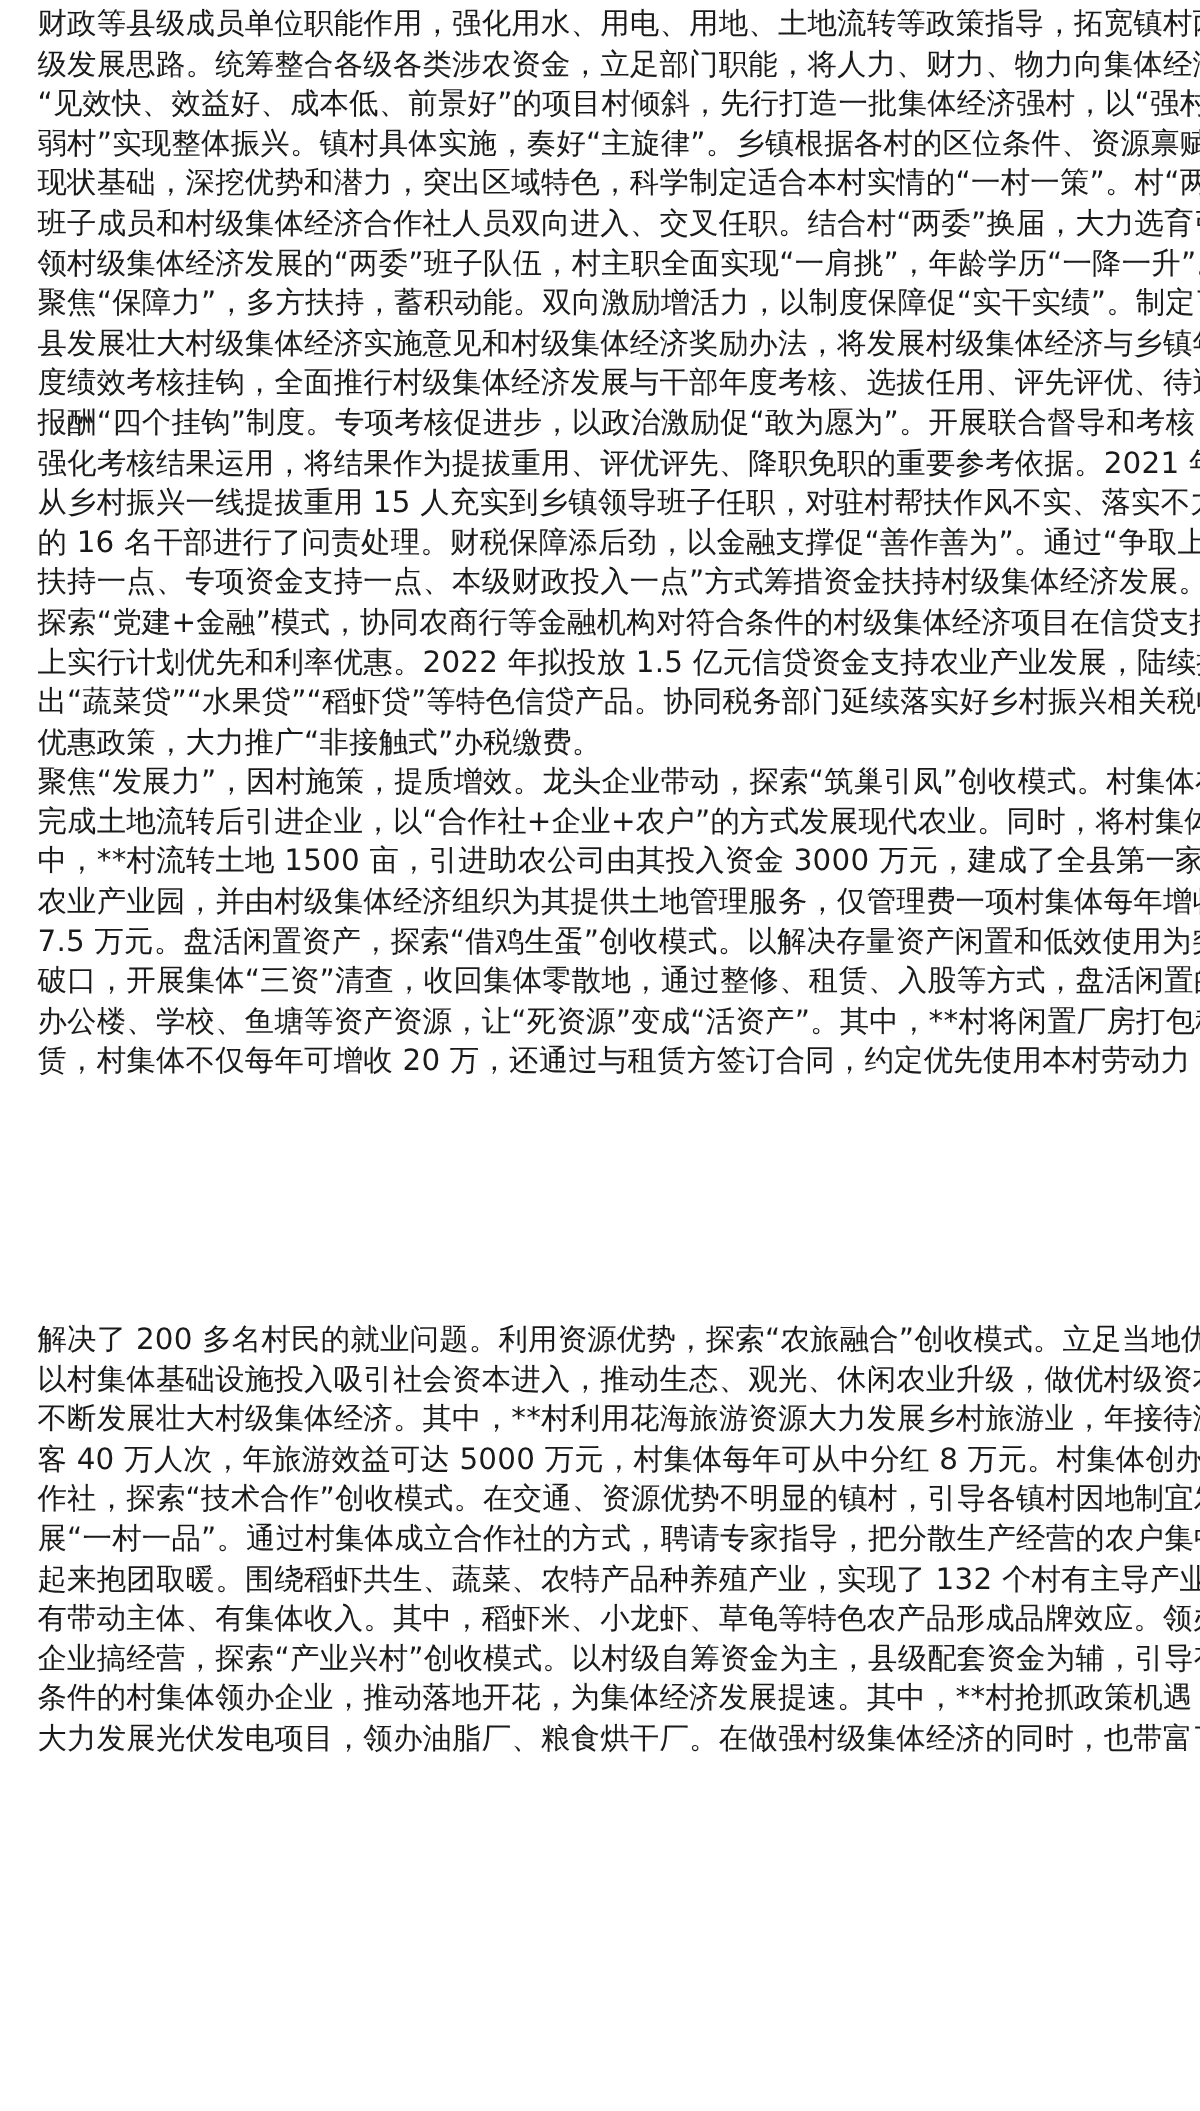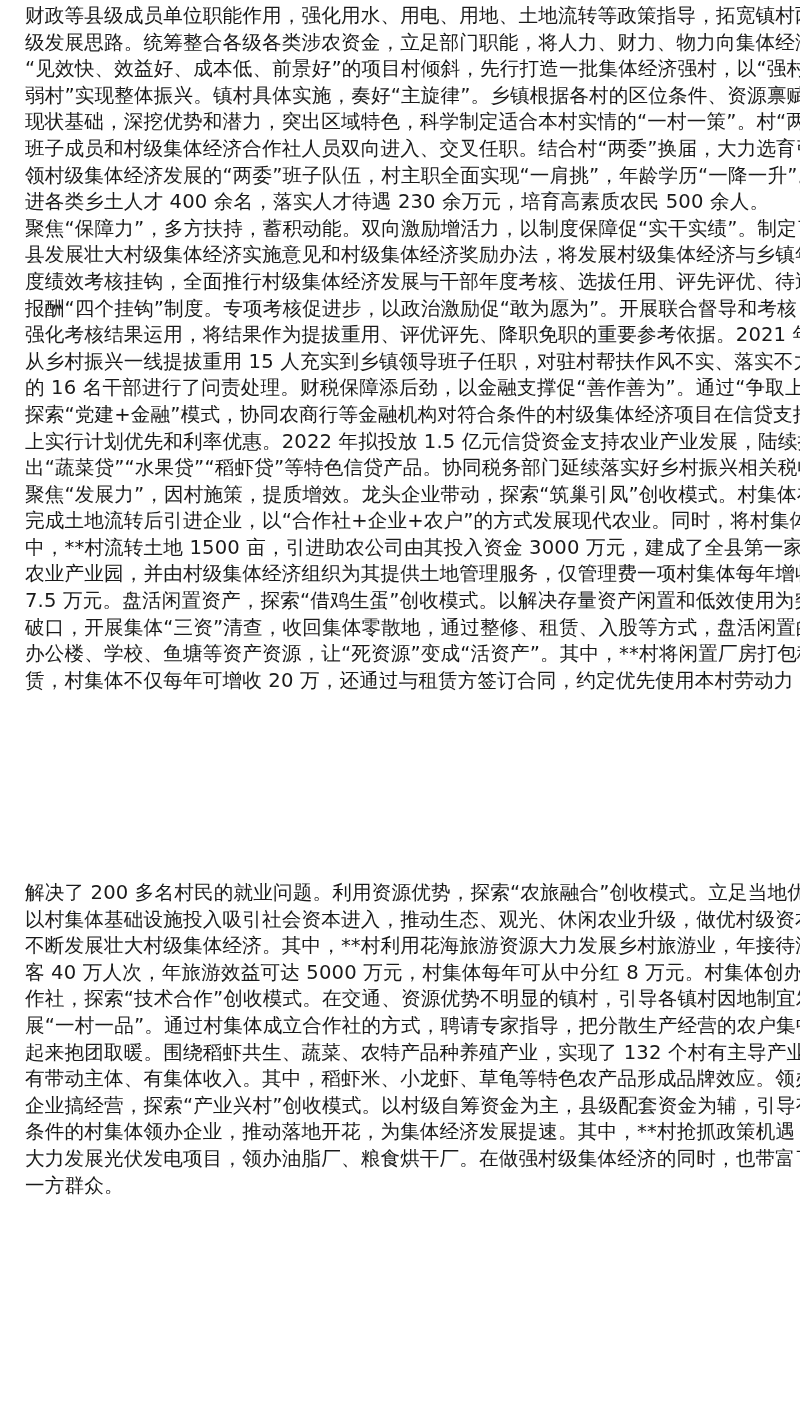--- a/index.html
+++ b/index.html
@@ -58,31 +58,32 @@
   <div class="watermark" style="left:300px; top:470px;"> </div>
 
   <div class="block block-1">
     <span class="line">财政等县级成员单位职能作用，强化用水、用电、用地、土地流转等政策指导，拓宽镇村两</span>
     <span class="line">级发展思路。统筹整合各级各类涉农资金，立足部门职能，将人力、财力、物力向集体经济</span>
     <span class="line">“见效快、效益好、成本低、前景好”的项目村倾斜，先行打造一批集体经济强村，以“强村带</span>
     <span class="line">弱村”实现整体振兴。镇村具体实施，奏好“主旋律”。乡镇根据各村的区位条件、资源禀赋和</span>
     <span class="line">现状基础，深挖优势和潜力，突出区域特色，科学制定适合本村实情的“一村一策”。村“两委”</span>
     <span class="line">班子成员和村级集体经济合作社人员双向进入、交叉任职。结合村“两委”换届，大力选育引</span>
     <span class="line">领村级集体经济发展的“两委”班子队伍，村主职全面实现“一肩挑”，年龄学历“一降一升”。引</span>
-    <span class="line">进各类乡土人才 400 余名，落实人才待遇 230 余万元，培育高素质农民 500 余人。</span>
     <span class="line">聚焦“保障力”，多方扶持，蓄积动能。双向激励增活力，以制度保障促“实干实绩”。制定了</span>
     <span class="line">县发展壮大村级集体经济实施意见和村级集体经济奖励办法，将发展村级集体经济与乡镇年</span>
     <span class="line">度绩效考核挂钩，全面推行村级集体经济发展与干部年度考核、选拔任用、评先评优、待遇</span>
     <span class="line">报酬“四个挂钩”制度。专项考核促进步，以政治激励促“敢为愿为”。开展联合督导和考核，</span>
     <span class="line">强化考核结果运用，将结果作为提拔重用、评优评先、降职免职的重要参考依据。2021 年，</span>
     <span class="line">从乡村振兴一线提拔重用 15 人充实到乡镇领导班子任职，对驻村帮扶作风不实、落实不力</span>
     <span class="line">的 16 名干部进行了问责处理。财税保障添后劲，以金融支撑促“善作善为”。通过“争取上级</span>
+    <span class="line">扶持一点、专项资金支持一点、本级财政投入一点”方式筹措资金扶持村级集体经济发展。</span>
     <span class="line">探索“党建+金融”模式，协同农商行等金融机构对符合条件的村级集体经济项目在信贷支持</span>
     <span class="line">上实行计划优先和利率优惠。2022 年拟投放 1.5 亿元信贷资金支持农业产业发展，陆续推</span>
     <span class="line">出“蔬菜贷”“水果贷”“稻虾贷”等特色信贷产品。协同税务部门延续落实好乡村振兴相关税收</span>
+    <span class="line">优惠政策，大力推广“非接触式”办税缴费。</span>
     <span class="line">聚焦“发展力”，因村施策，提质增效。龙头企业带动，探索“筑巢引凤”创收模式。村集体在</span>
     <span class="line">完成土地流转后引进企业，以“合作社+企业+农户”的方式发展现代农业。同时，将村集体“三</span>
     <span class="line">中，**村流转土地 1500 亩，引进助农公司由其投入资金 3000 万元，建成了全县第一家智慧</span>
     <span class="line">农业产业园，并由村级集体经济组织为其提供土地管理服务，仅管理费一项村集体每年增收</span>
     <span class="line">7.5 万元。盘活闲置资产，探索“借鸡生蛋”创收模式。以解决存量资产闲置和低效使用为突</span>
     <span class="line">破口，开展集体“三资”清查，收回集体零散地，通过整修、租赁、入股等方式，盘活闲置的</span>
     <span class="line">办公楼、学校、鱼塘等资产资源，让“死资源”变成“活资产”。其中，**村将闲置厂房打包租</span>
     <span class="line">赁，村集体不仅每年可增收 20 万，还通过与租赁方签订合同，约定优先使用本村劳动力，</span>
   </div>
 
@@ -91,16 +92,15 @@
     <span class="line">以村集体基础设施投入吸引社会资本进入，推动生态、观光、休闲农业升级，做优村级资本，</span>
     <span class="line">不断发展壮大村级集体经济。其中，**村利用花海旅游资源大力发展乡村旅游业，年接待游</span>
     <span class="line">客 40 万人次，年旅游效益可达 5000 万元，村集体每年可从中分红 8 万元。村集体创办合</span>
     <span class="line">作社，探索“技术合作”创收模式。在交通、资源优势不明显的镇村，引导各镇村因地制宜发</span>
     <span class="line">展“一村一品”。通过村集体成立合作社的方式，聘请专家指导，把分散生产经营的农户集中</span>
     <span class="line">起来抱团取暖。围绕稻虾共生、蔬菜、农特产品种养殖产业，实现了 132 个村有主导产业、</span>
     <span class="line">有带动主体、有集体收入。其中，稻虾米、小龙虾、草龟等特色农产品形成品牌效应。领办</span>
     <span class="line">企业搞经营，探索“产业兴村”创收模式。以村级自筹资金为主，县级配套资金为辅，引导有</span>
     <span class="line">条件的村集体领办企业，推动落地开花，为集体经济发展提速。其中，**村抢抓政策机遇，</span>
     <span class="line">大力发展光伏发电项目，领办油脂厂、粮食烘干厂。在做强村级集体经济的同时，也带富了</span>
-    <span class="line">一方群众。</span>
   </div>
 
 </div>
 
 </body></html>

